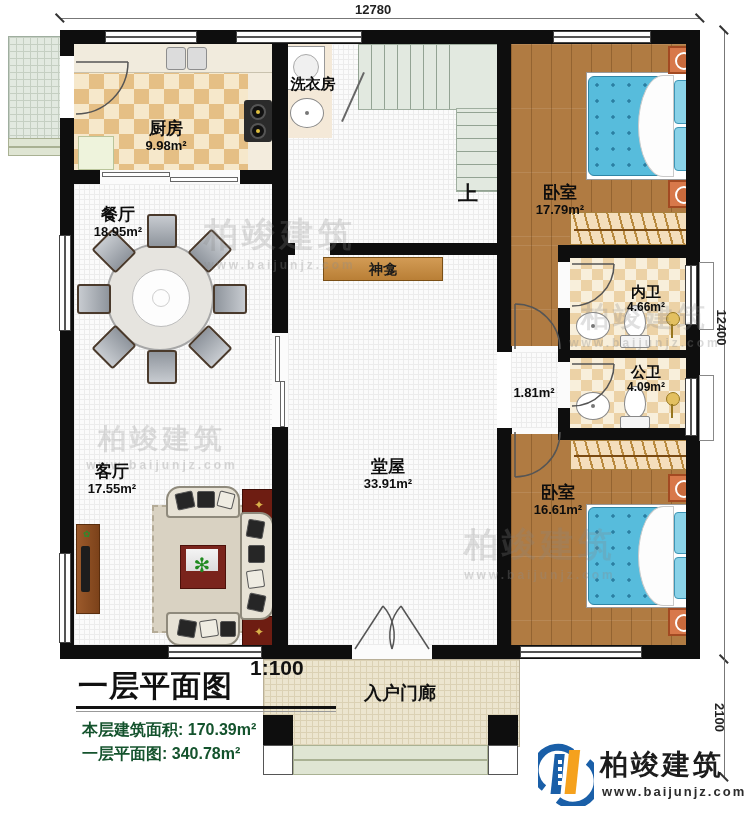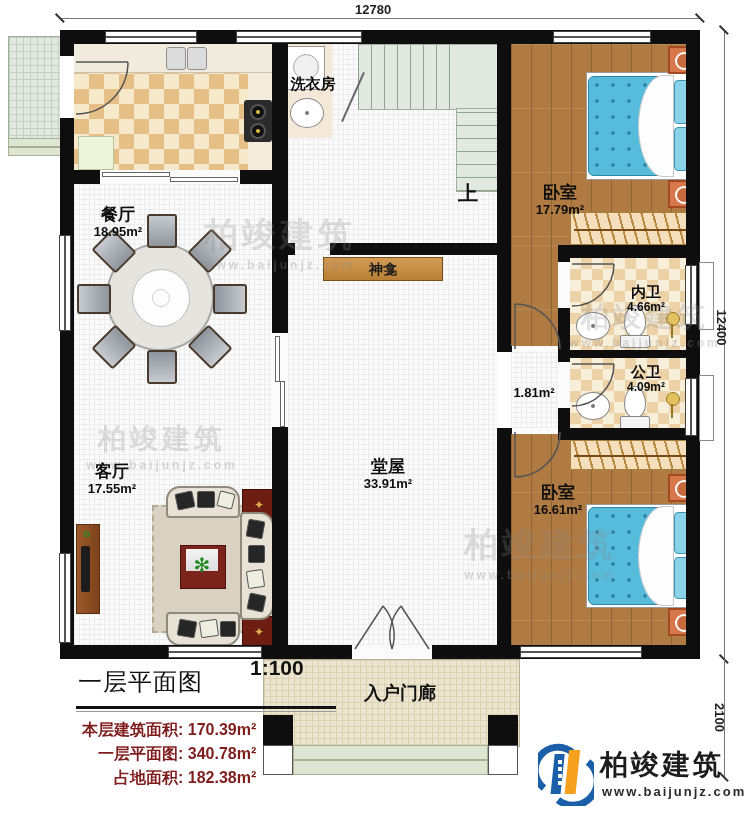--- a/index.html
+++ b/index.html
@@ -46,21 +46,21 @@
   .sidetable{position:absolute;background:#6e1d12;border:1px solid #3f0d06;}
   .sidetable:after{content:"✦";position:absolute;left:50%;top:50%;transform:translate(-50%,-52%);
     color:#d9b24a;font-size:12px;}
   .toilet-b{position:absolute;background:#fff;border:1px solid #888;border-radius:50% 50% 45% 45%/58% 58% 42% 42%;}
   .toilet-t{position:absolute;background:#f4f4f4;border:1px solid #888;border-radius:2px;}
   .bsink{position:absolute;background:#fff;border:1px solid #888;border-radius:50%;}
   .bsink:after{content:"";position:absolute;left:50%;top:50%;width:4px;height:4px;margin:-2px;
     border-radius:50%;background:#777;}
   .shead{position:absolute;width:12px;height:12px;border-radius:50%;background:#e3c060;border:1px solid #96761e;}
   .steps{position:absolute;background:#dfe5d3;border:1px solid #a9b193;box-sizing:border-box;}
-  .stat-line{font-size:16px;font-weight:bold;color:#7f1d1d;line-height:24px;white-space:nowrap;text-align:right;}
+  .stat-line{font-size:16px;font-weight:bold;color:#14532d;line-height:24px;white-space:nowrap;}
   .door-panel{position:absolute;background:#fff;border:1px solid #666;box-sizing:border-box;}
   svg{position:absolute;left:0;top:0;}
 </style>
 </head>
 <body>
 
 <div id="canvas">
 
   <div class="dimline" style="left:60px;top:18px;width:640px;height:1px;"></div>
   <div class="tick" style="left:54px;top:17px;"></div>
@@ -252,20 +252,24 @@
   </div>
   <div class="wm" style="left:430px;top:522px;width:220px;">
     <div class="wm-t">柏竣建筑</div>
     <div class="wm-u">www.baijunjz.com</div>
   </div>
   <div class="wm" style="left:545px;top:298px;width:200px;">
     <div class="wm-t" style="font-size:28px;">柏竣建筑</div>
     <div class="wm-u">www.baijunjz.com</div>
   </div>
 
+  <div class="room-label" style="left:116px;top:120px;width:100px;">
+    <div class="rl-name">厨房</div>
+    <div class="rl-area">9.98m²</div>
+  </div>
   <div class="room-label" style="left:279px;top:76px;width:68px;">
     <div class="rl-name" style="font-size:15px;">洗衣房</div>
   </div>
   <div class="room-label" style="left:454px;top:182px;width:28px;font-size:20px;font-weight:bold;">上</div>
   <div class="room-label" style="left:510px;top:184px;width:100px;">
     <div class="rl-name">卧室</div>
     <div class="rl-area">17.79m²</div>
   </div>
   <div class="room-label" style="left:608px;top:284px;width:76px;">
     <div class="rl-name" style="font-size:15px;">内卫</div>
@@ -296,28 +300,27 @@
   </div>
   <div class="room-label" style="left:340px;top:684px;width:120px;font-size:18px;font-weight:bold;">入户门廊</div>
 
   <div class="wall" style="left:263px;top:715px;width:30px;height:30px;"></div>
   <div class="wall" style="left:488px;top:715px;width:30px;height:30px;"></div>
   <div class="abs" style="left:263px;top:745px;width:30px;height:30px;background:#fff;border:1px solid #555;box-sizing:border-box;"></div>
   <div class="abs" style="left:488px;top:745px;width:30px;height:30px;background:#fff;border:1px solid #555;box-sizing:border-box;"></div>
   <div class="steps" style="left:293px;top:745px;width:195px;height:15px;"></div>
   <div class="steps" style="left:293px;top:760px;width:195px;height:15px;"></div>
 
-  <div class="abs" style="left:78px;top:666px;font-size:24px;font-weight:normal;letter-spacing:1px;">一层平面图</div>
+  <div class="abs" style="left:78px;top:666px;font-size:30px;font-weight:bold;letter-spacing:1px;">一层平面图</div>
   <div class="abs" style="left:250px;top:656px;font-size:21px;font-weight:bold;">1:100</div>
   <div class="abs" style="left:76px;top:706px;width:260px;height:3px;background:#111;"></div>
   <div class="abs" style="left:76px;top:711px;width:260px;height:1px;background:#999;"></div>
   <div class="abs" style="left:82px;top:718px;">
     <div class="stat-line"><span>本层建筑面积:</span> <span>170.39m²</span></div>
     <div class="stat-line"><span>一层平面图:</span> <span>340.78m²</span></div>
-    <div class="stat-line"><span>占地面积:</span> <span>182.38m²</span></div>
   </div>
 
   <div class="abs" style="left:538px;top:740px;width:205px;height:70px;">
     <svg width="56" height="64" viewBox="0 0 56 64" style="position:absolute;left:0;top:2px;">
       <path d="M6,46 A22,22 0 0 1 34,10" stroke="#1a5fa8" stroke-width="7" fill="none"></path>
       <path d="M50,20 A22,22 0 0 1 20,58" stroke="#1a5fa8" stroke-width="7" fill="none"></path>
       <rect x="18" y="12" width="10" height="40" fill="#1a5fa8" transform="skewX(-6)"></rect>
       <rect x="32" y="8" width="11" height="44" fill="#f5a11d" transform="skewX(-6)"></rect>
       <rect x="20" y="18" width="4" height="4" fill="#fff"></rect>
         <rect x="20" y="25" width="4" height="4" fill="#fff"></rect>

